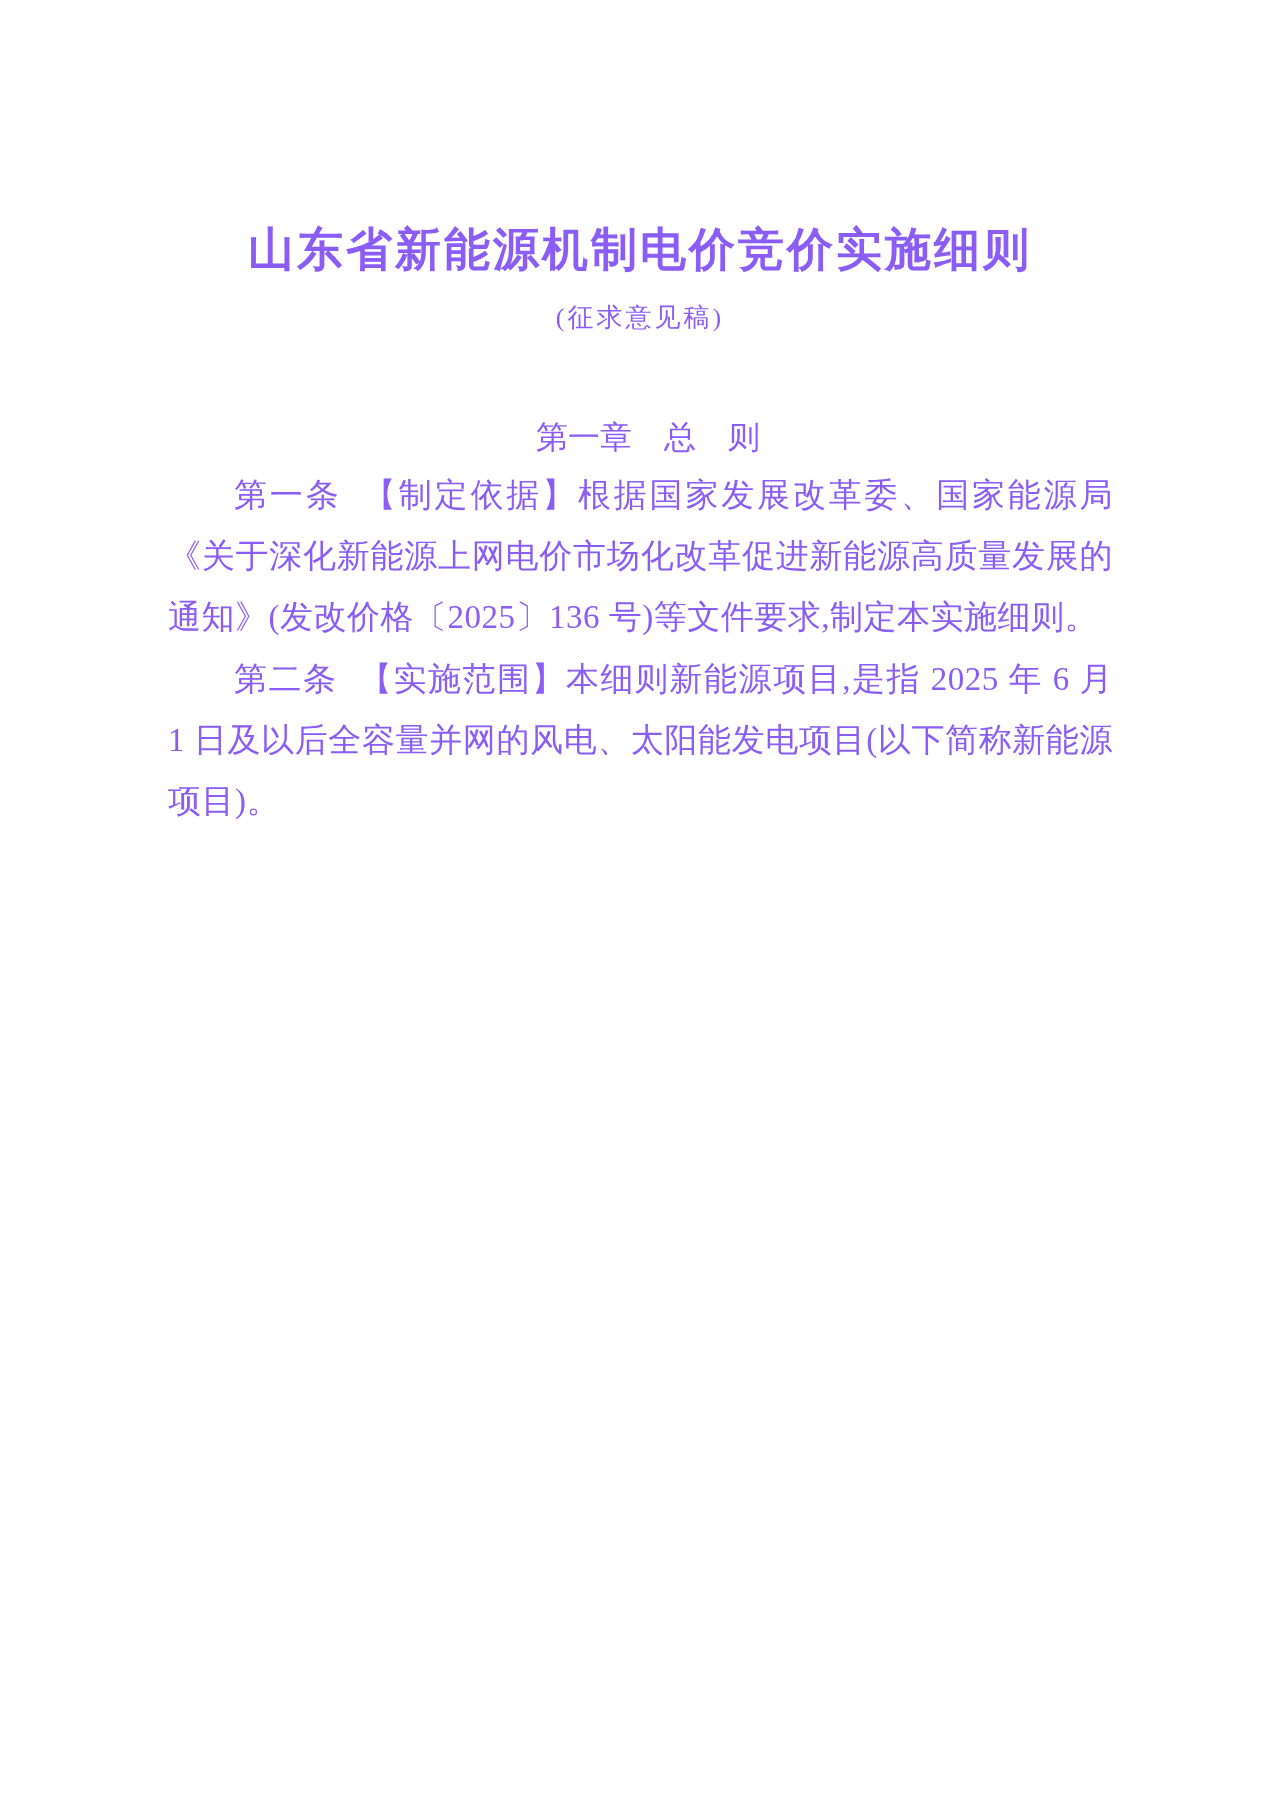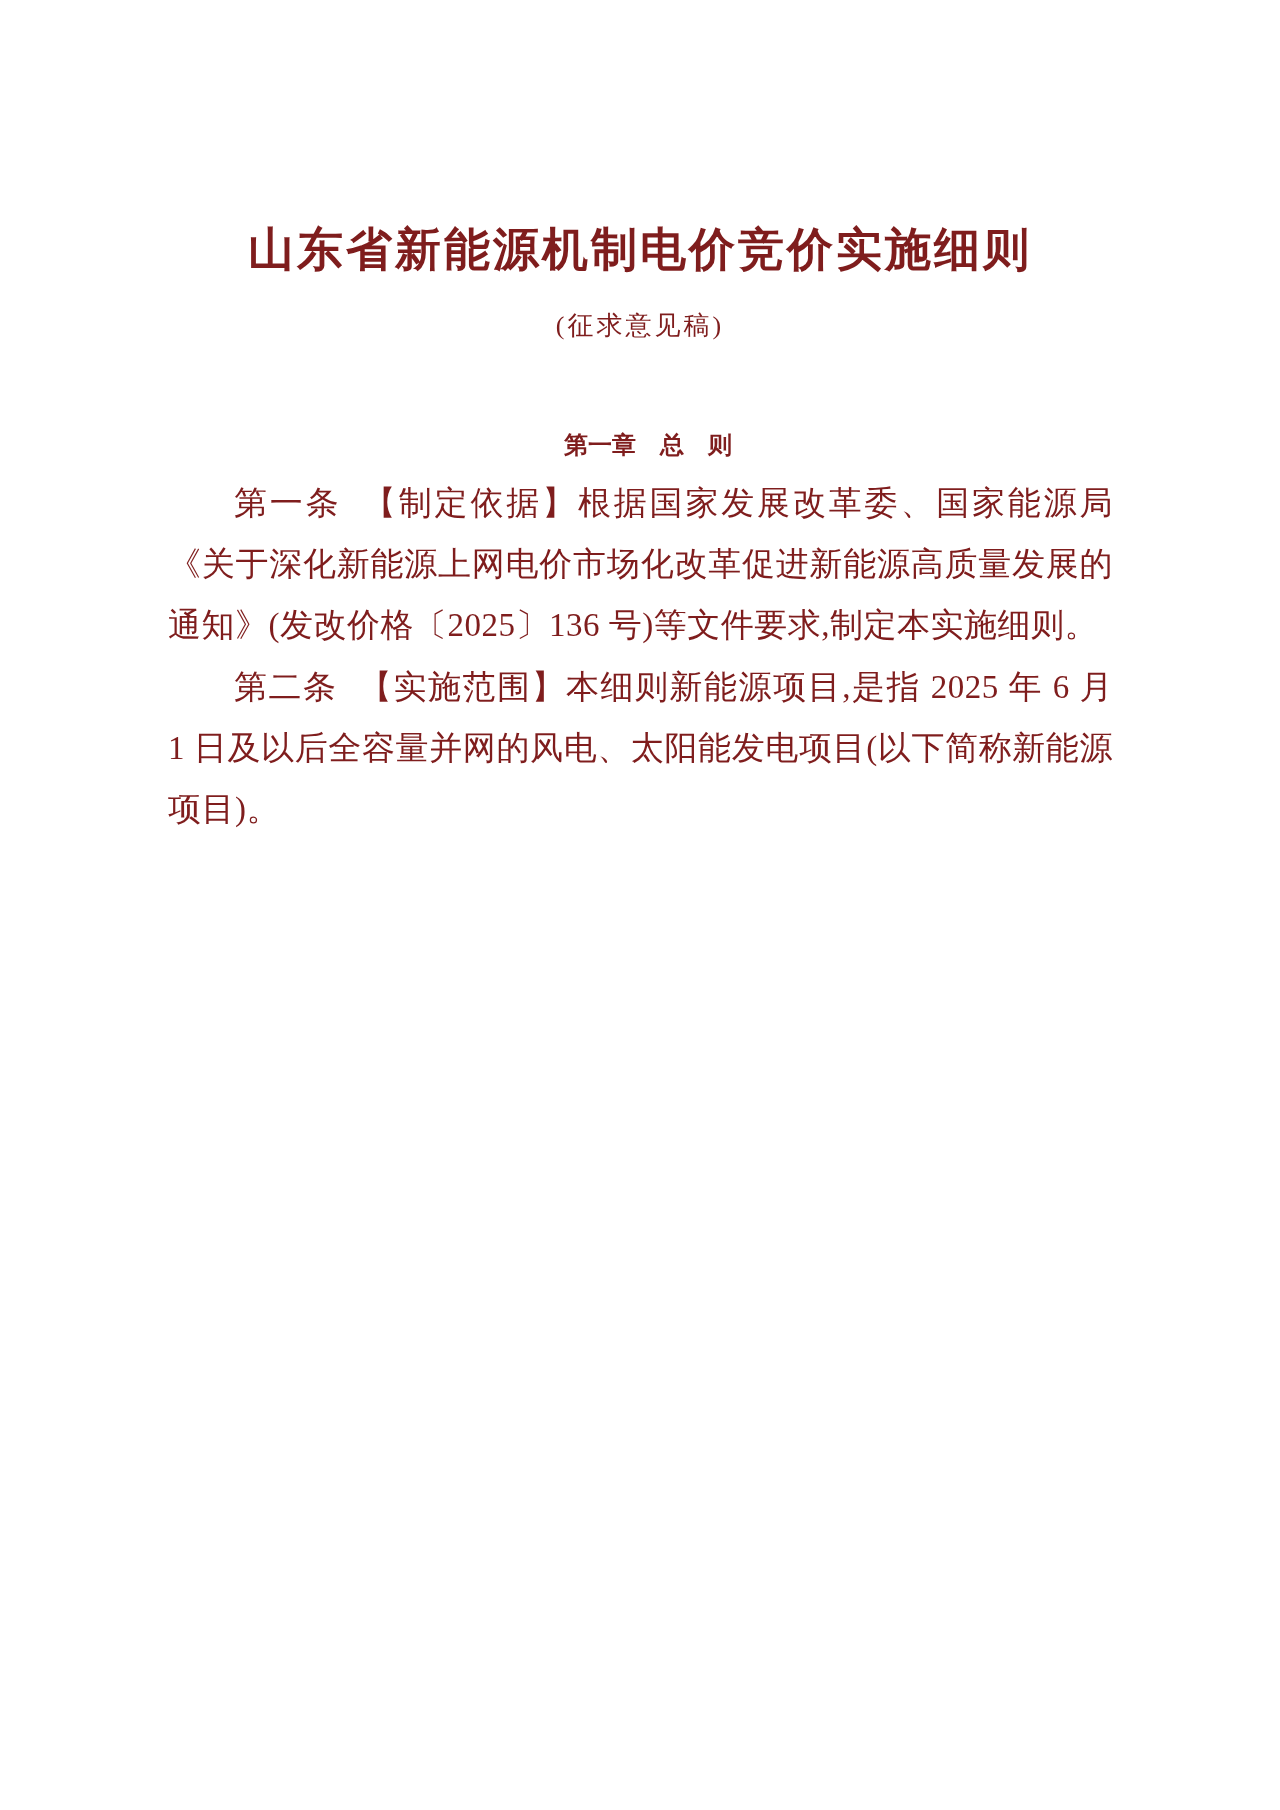--- a/index.html
+++ b/index.html
@@ -5,47 +5,47 @@
   html, body {
     margin: 0;
     padding: 0;
     background: #ffffff;
   }
   .page {
     position: relative;
     width: 1280px;
     height: 1556px;
     background: #ffffff;
-    color: #7f1d1d;
+    color: #8b5cf6;
     overflow: hidden;
     font-family: "Liberation Serif", "DejaVu Serif", serif;
   }
   .doc-title {
     margin: 0;
     padding-top: 222px;
     text-align: center;
     font-family: "Liberation Serif", "DejaVu Serif", serif;
     font-weight: 700;
     font-size: 46px;
     line-height: 56px;
     letter-spacing: 3px;
   }
   .doc-subtitle {
-    margin-top: 32px;
+    margin-top: 24px;
     text-align: center;
     font-size: 26px;
     line-height: 32px;
     letter-spacing: 3px;
   }
   .chapter {
     margin: 84px 0 0 16px;
     text-align: center;
     font-family: "Liberation Sans", "DejaVu Sans", sans-serif;
-    font-weight: 700;
-    font-size: 24px;
+    font-weight: 400;
+    font-size: 32px;
     line-height: 38px;
   }
   .body-text {
     margin: 8px 167px 0 168px;
     font-size: 33px;
     line-height: 61px;
     letter-spacing: 0.5px;
     text-align: justify;
   }
   .article {

